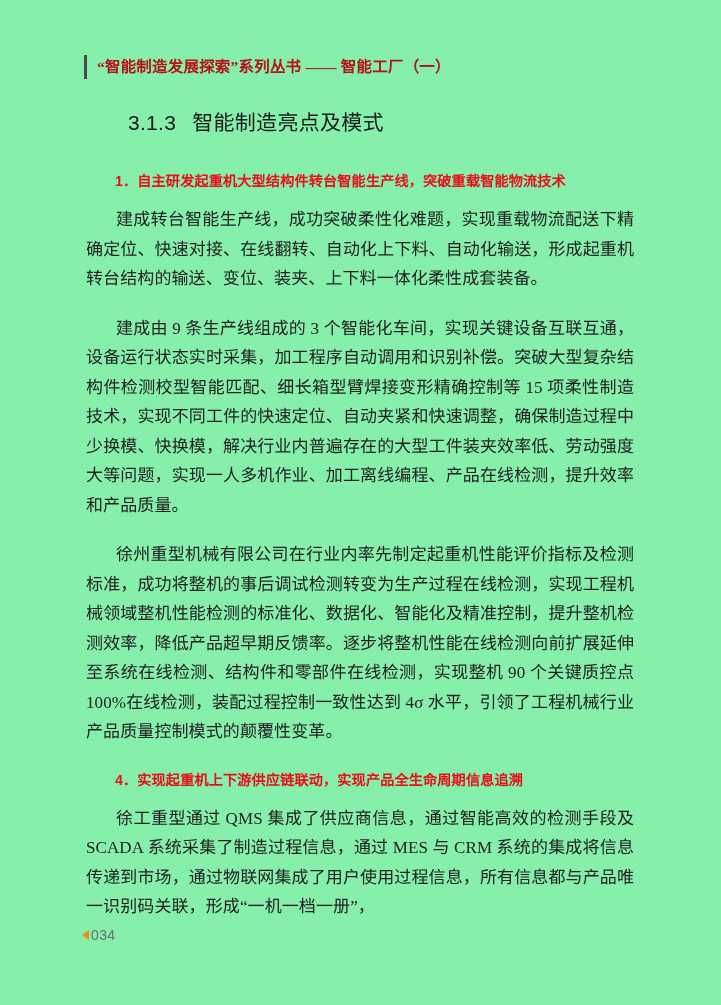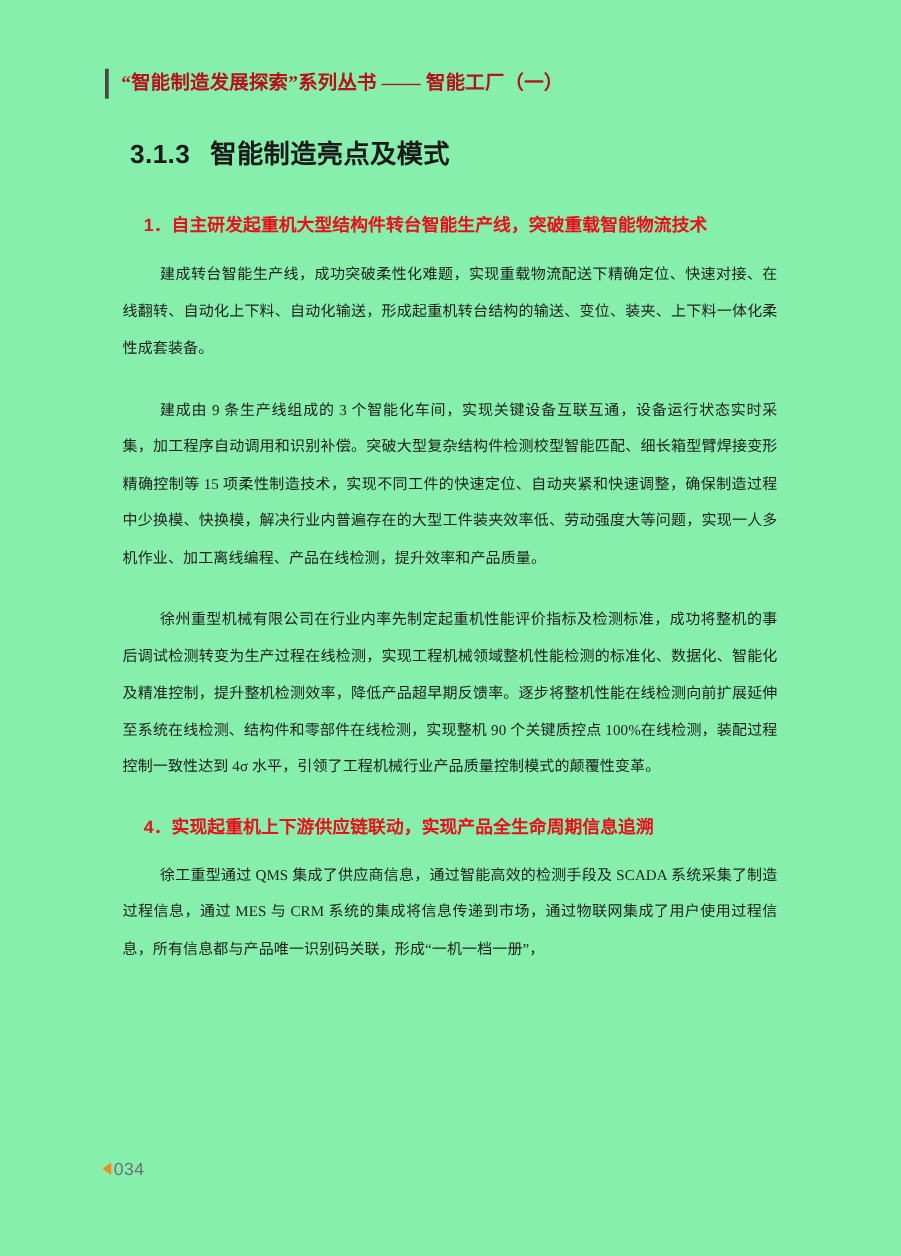--- a/index.html
+++ b/index.html
@@ -45,25 +45,25 @@
     font-weight: bold;
     color: #b5121b;
     letter-spacing: 0.2px;
     white-space: nowrap;
     line-height: 24px;
   }
 
   
   .section-title {
     position: absolute;
-    left: 104px;
+    left: 128px;
     top: 106px;
     font-family: "Liberation Sans", "DejaVu Sans", sans-serif;
     font-size: 21px;
-    font-weight: 700;
+    font-weight: 400;
     color: #1b1b1b;
     letter-spacing: 0.3px;
     white-space: nowrap;
   }
   .section-title .num {
     margin-right: 16px;
   }
 
   
   .content {
@@ -81,25 +81,25 @@
     line-height: 27px;
     text-indent: 29px;
     margin: 0 0 2px 0;
     text-align: justify;
     text-justify: inter-ideograph;
     letter-spacing: 0.1px;
   }
 
   .body-para {
     font-family: "Liberation Serif", "DejaVu Serif", serif;
-    font-size: 12px;
+    font-size: 17px;
     color: #222222;
     line-height: 29.5px;
     text-indent: 30px;
-    margin: 12px;
+    margin: 0;
     text-align: justify;
     text-justify: inter-ideograph;
     letter-spacing: 0.1px;
   }
 
   
   .block { margin-bottom: 0; }
   .block + .block { margin-top: 20px; }
   .sub-heading + .body-para { margin-top: 10px; }
 

